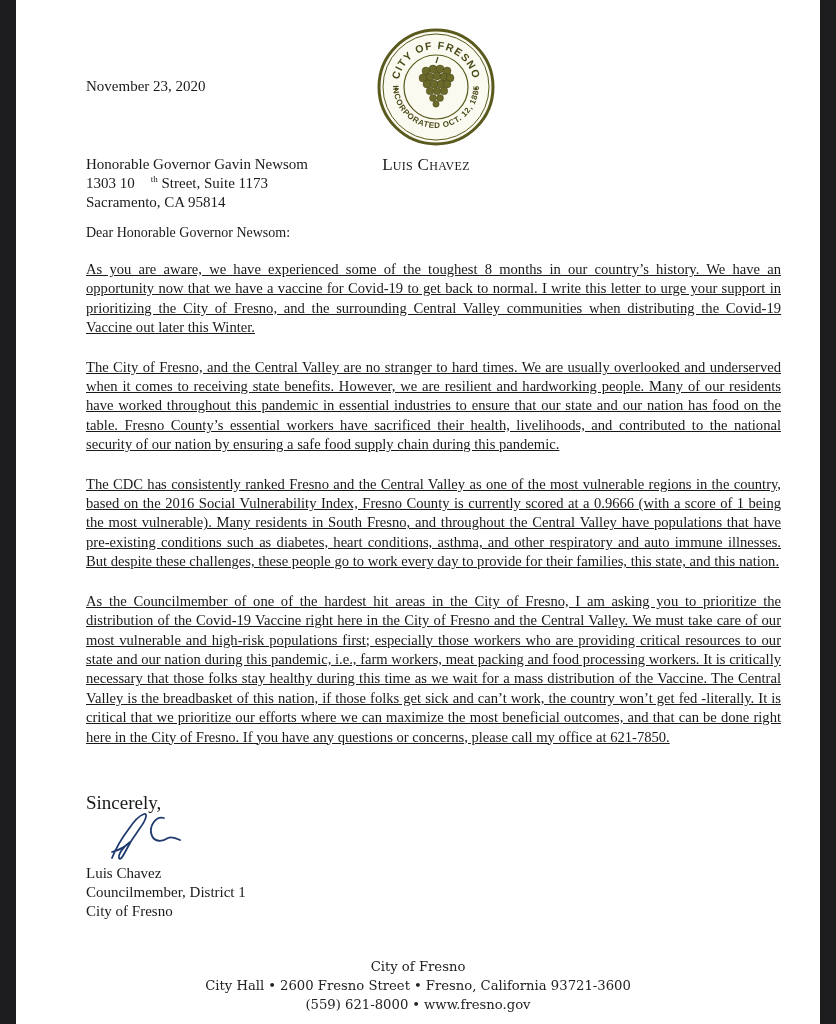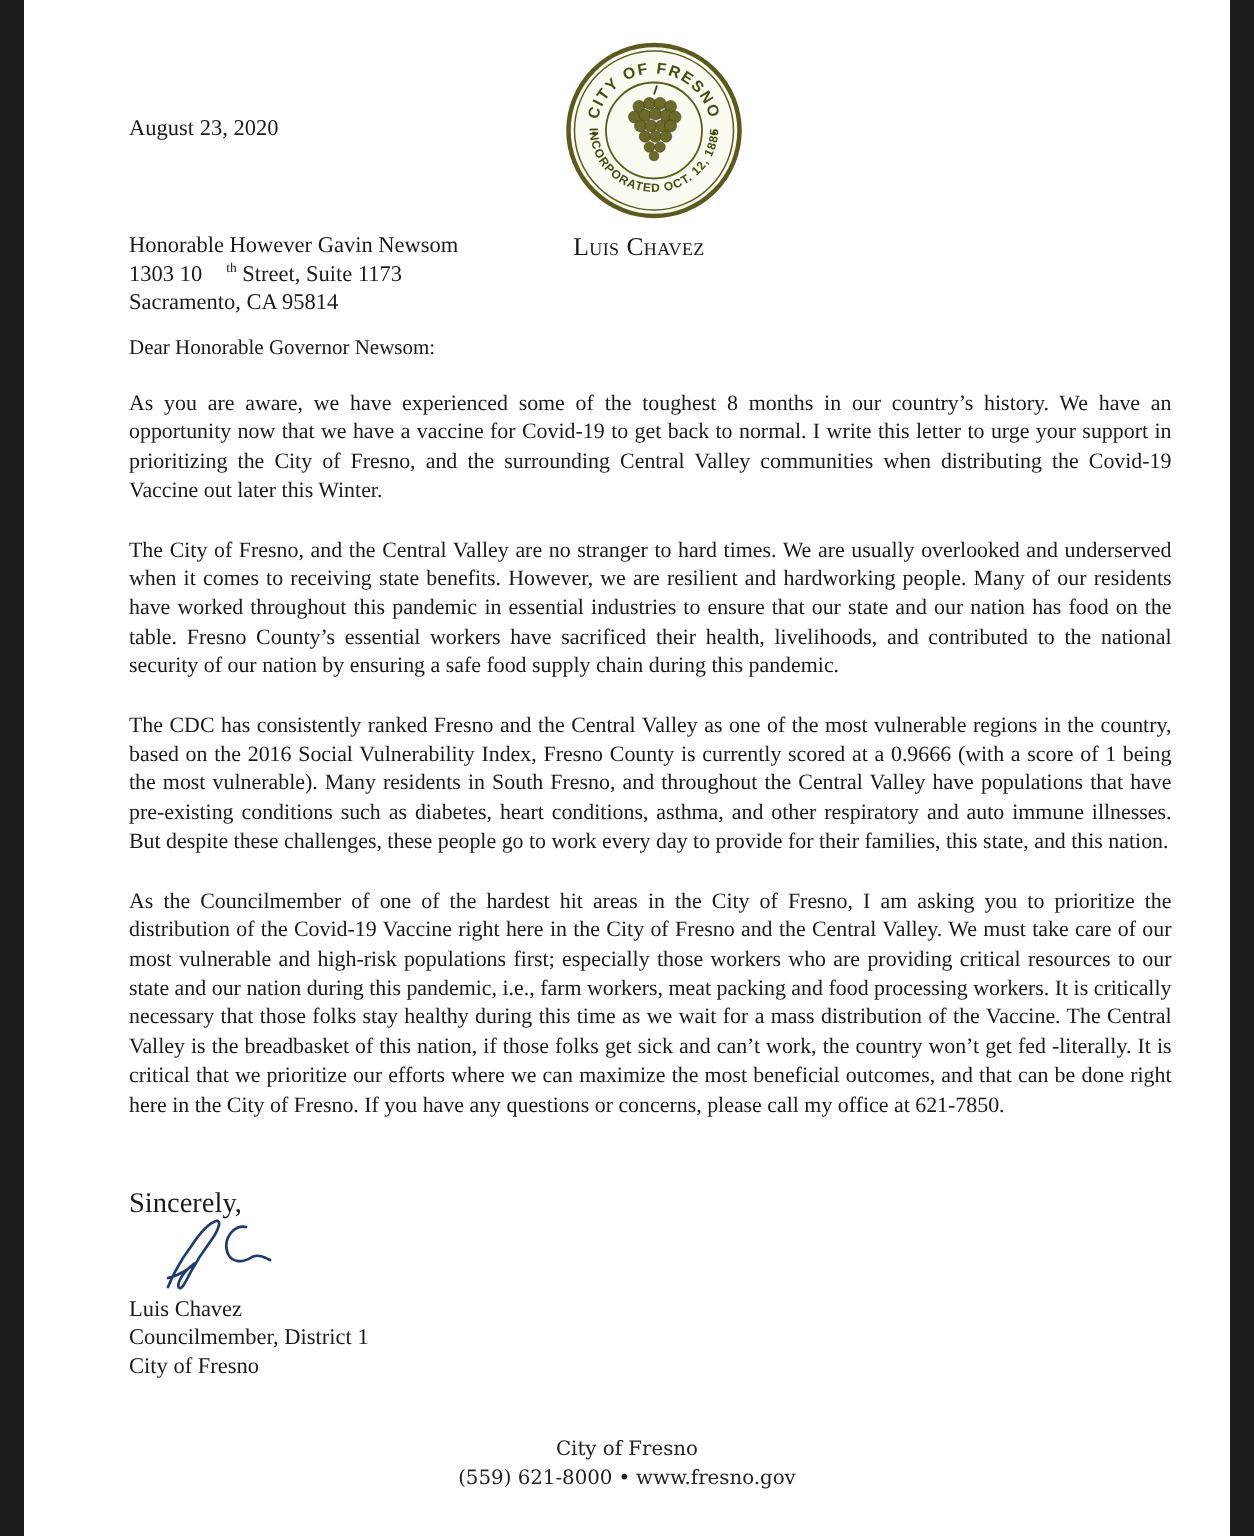--- a/index.html
+++ b/index.html
@@ -73,20 +73,21 @@
       position: absolute;
       left: 70px;
       top: 260px;
       width: 695px;
       font-size: 14.6px;
       line-height: 19.4px;
       text-align: justify;
     }
     .body p {
       margin: 0 0 20px 0;
+      text-decoration: underline;
     }
     .closing {
       position: absolute;
       left: 70px;
       top: 792px;
       font-size: 19px;
     }
     .signature {
       position: absolute;
       left: 82px;
@@ -154,24 +155,24 @@
         <circle cx="71" cy="57" r="4"></circle>
       <circle cx="54" cy="64" r="3.8"></circle>
         <circle cx="61" cy="64" r="3.8"></circle>
         <circle cx="68" cy="64" r="3.8"></circle>
       <circle cx="57" cy="71" r="3.5"></circle>
         <circle cx="64" cy="71" r="3.5"></circle>
       <circle cx="60" cy="77" r="3.2"></circle>
     </g>
   </svg>
 
-  <div class="date">August 23, 2020</div>
+  <div class="date">November 23, 2020</div>
 
   <div class="recipient">
-    <div>Honorable However Gavin Newsom</div>
+    <div>Honorable Governor Gavin Newsom</div>
     <div><span>1303 10</span><sup>th</sup><span> Street, Suite 1173</span></div>
     <div>Sacramento, CA 95814</div>
   </div>
 
   <div class="sender">
     <div class="sender-name">Luis Chavez</div>
   </div>
 
   <div class="salutation">Dear Honorable Governor Newsom:</div>
 
@@ -191,17 +192,20 @@
 
   <div class="signer">
     <div>Luis Chavez</div>
     <div>Councilmember, District 1</div>
     <div>City of Fresno</div>
   </div>
 
   <div class="footer">
     <div class="fline">City of Fresno</div>
     <div class="fline">
+      <span>City Hall</span><span class="bullet">•</span><span>2600 Fresno Street</span><span class="bullet">•</span><span>Fresno, California 93721-3600</span>
+    </div>
+    <div class="fline">
       <span>(559) 621-8000</span><span class="bullet">•</span><span>www.fresno.gov</span>
     </div>
   </div>
 
 </div>
 
 </body></html>

